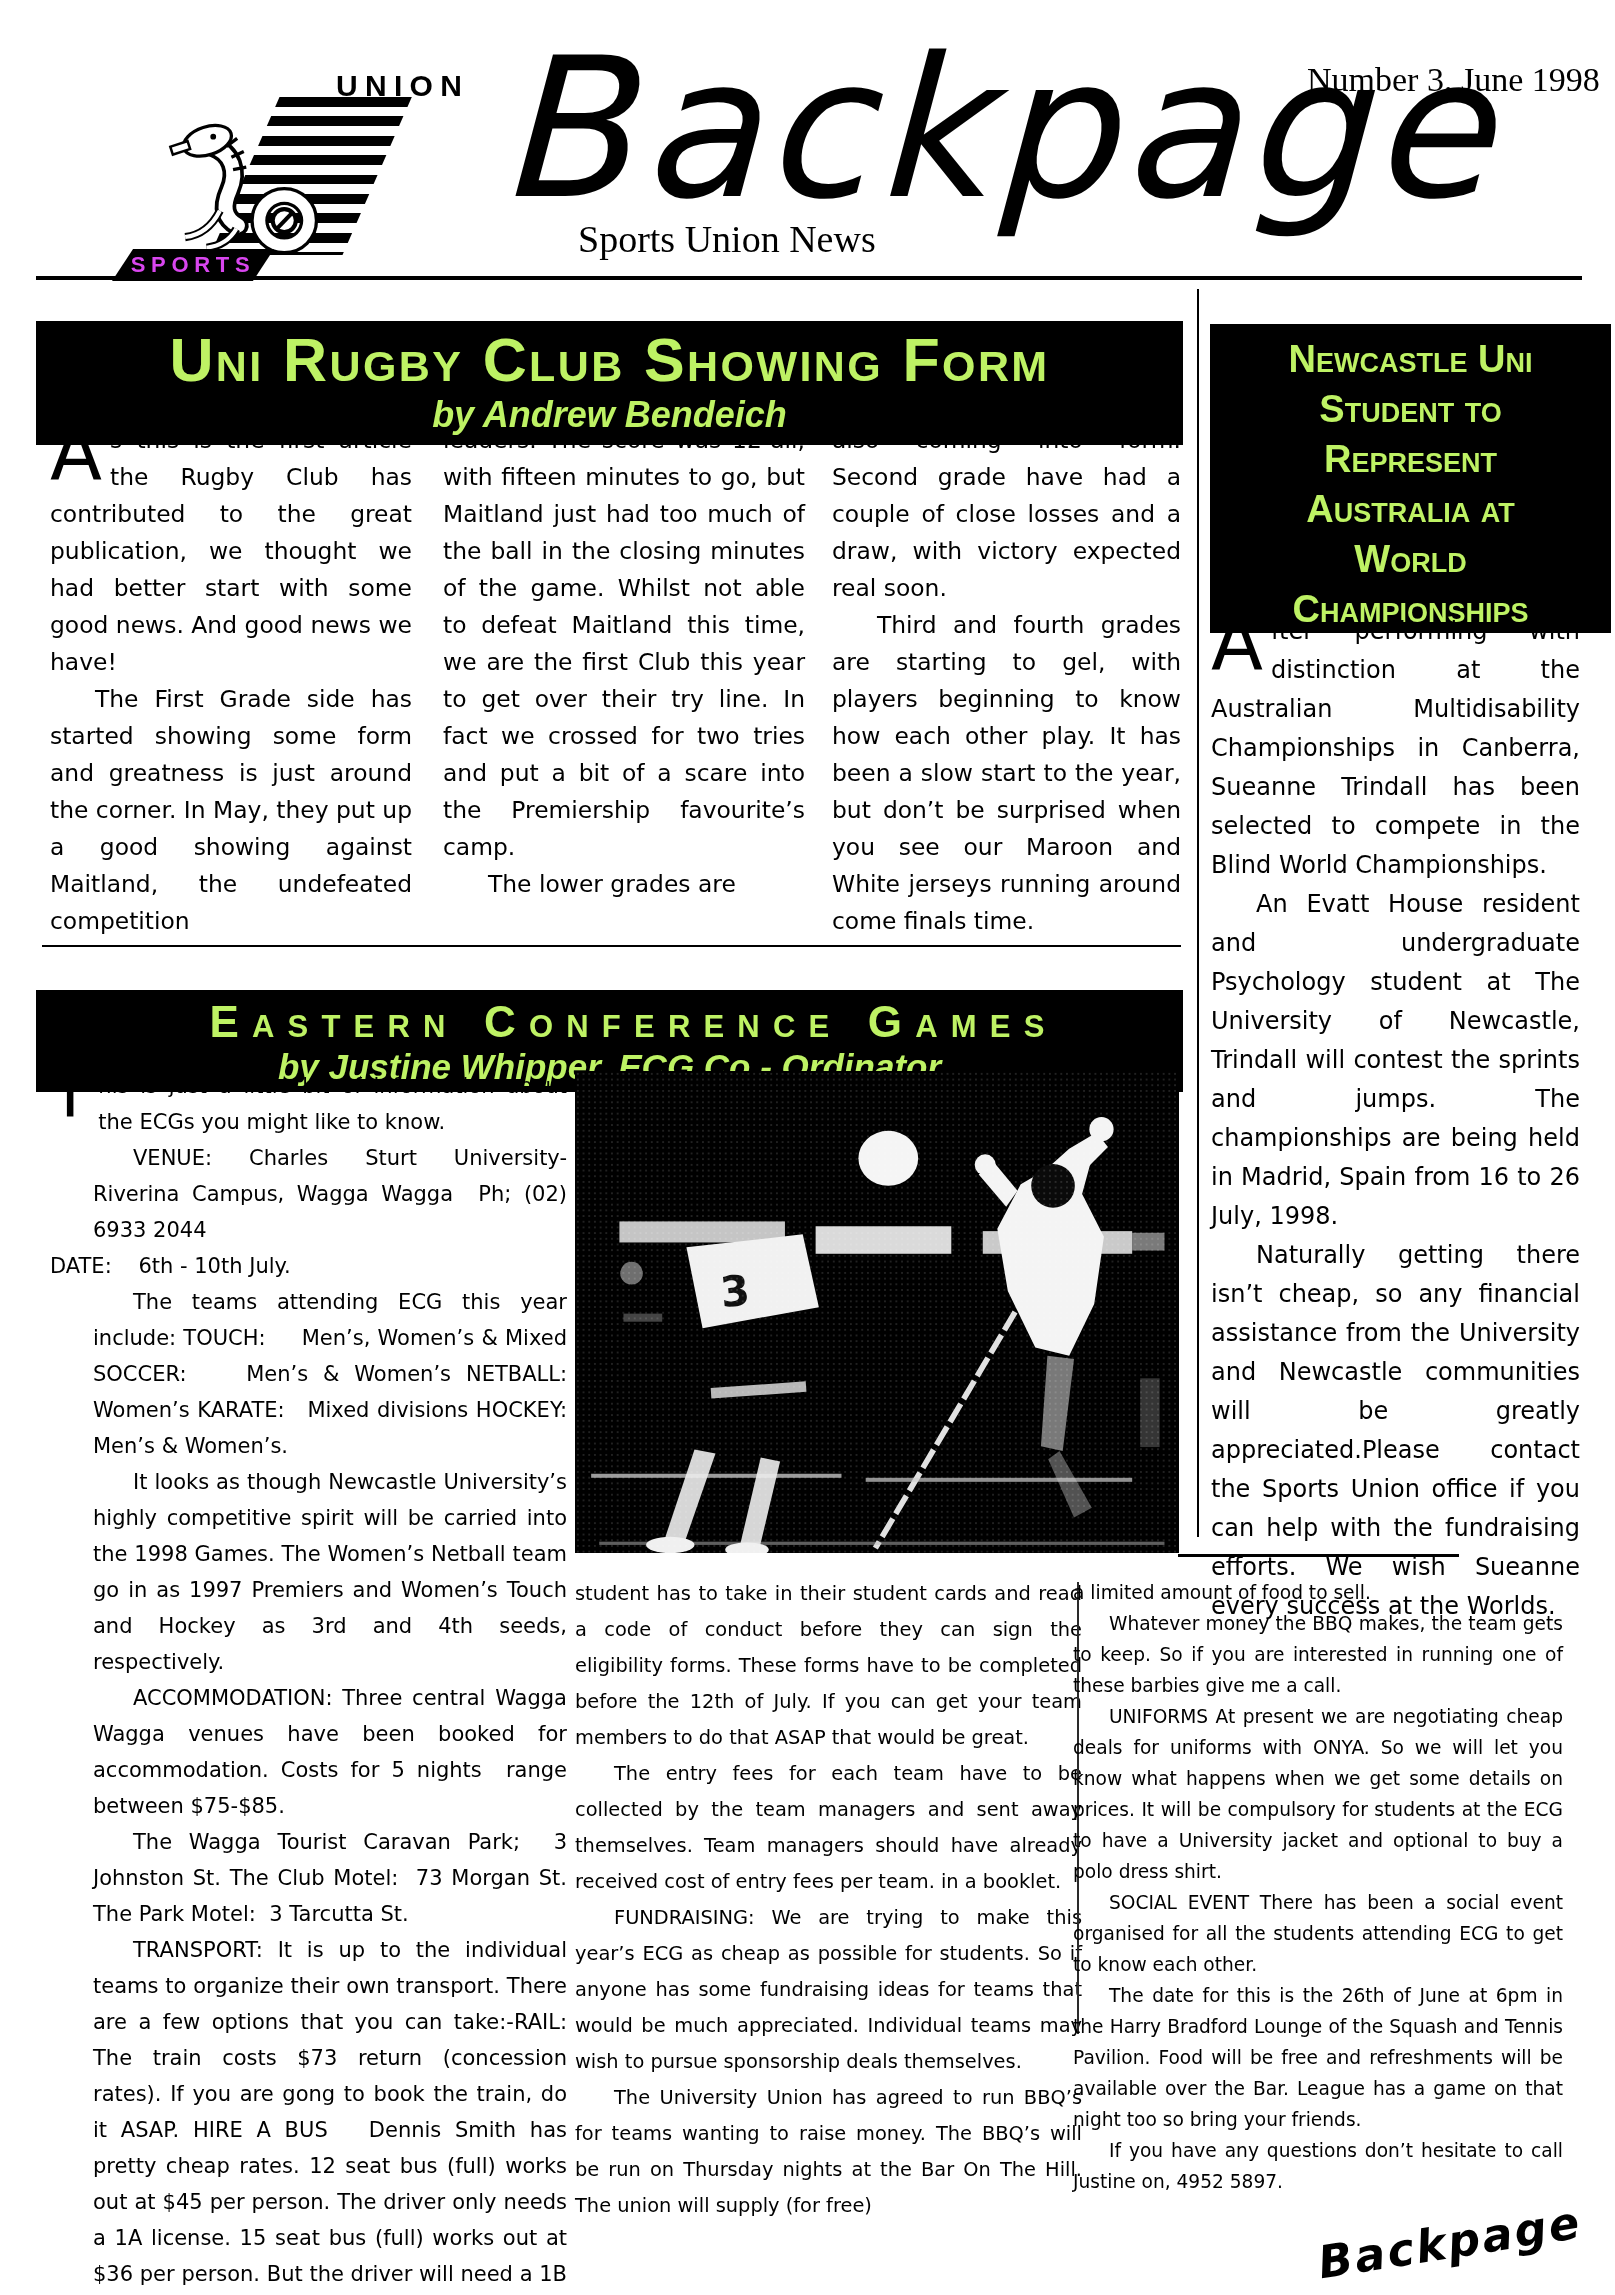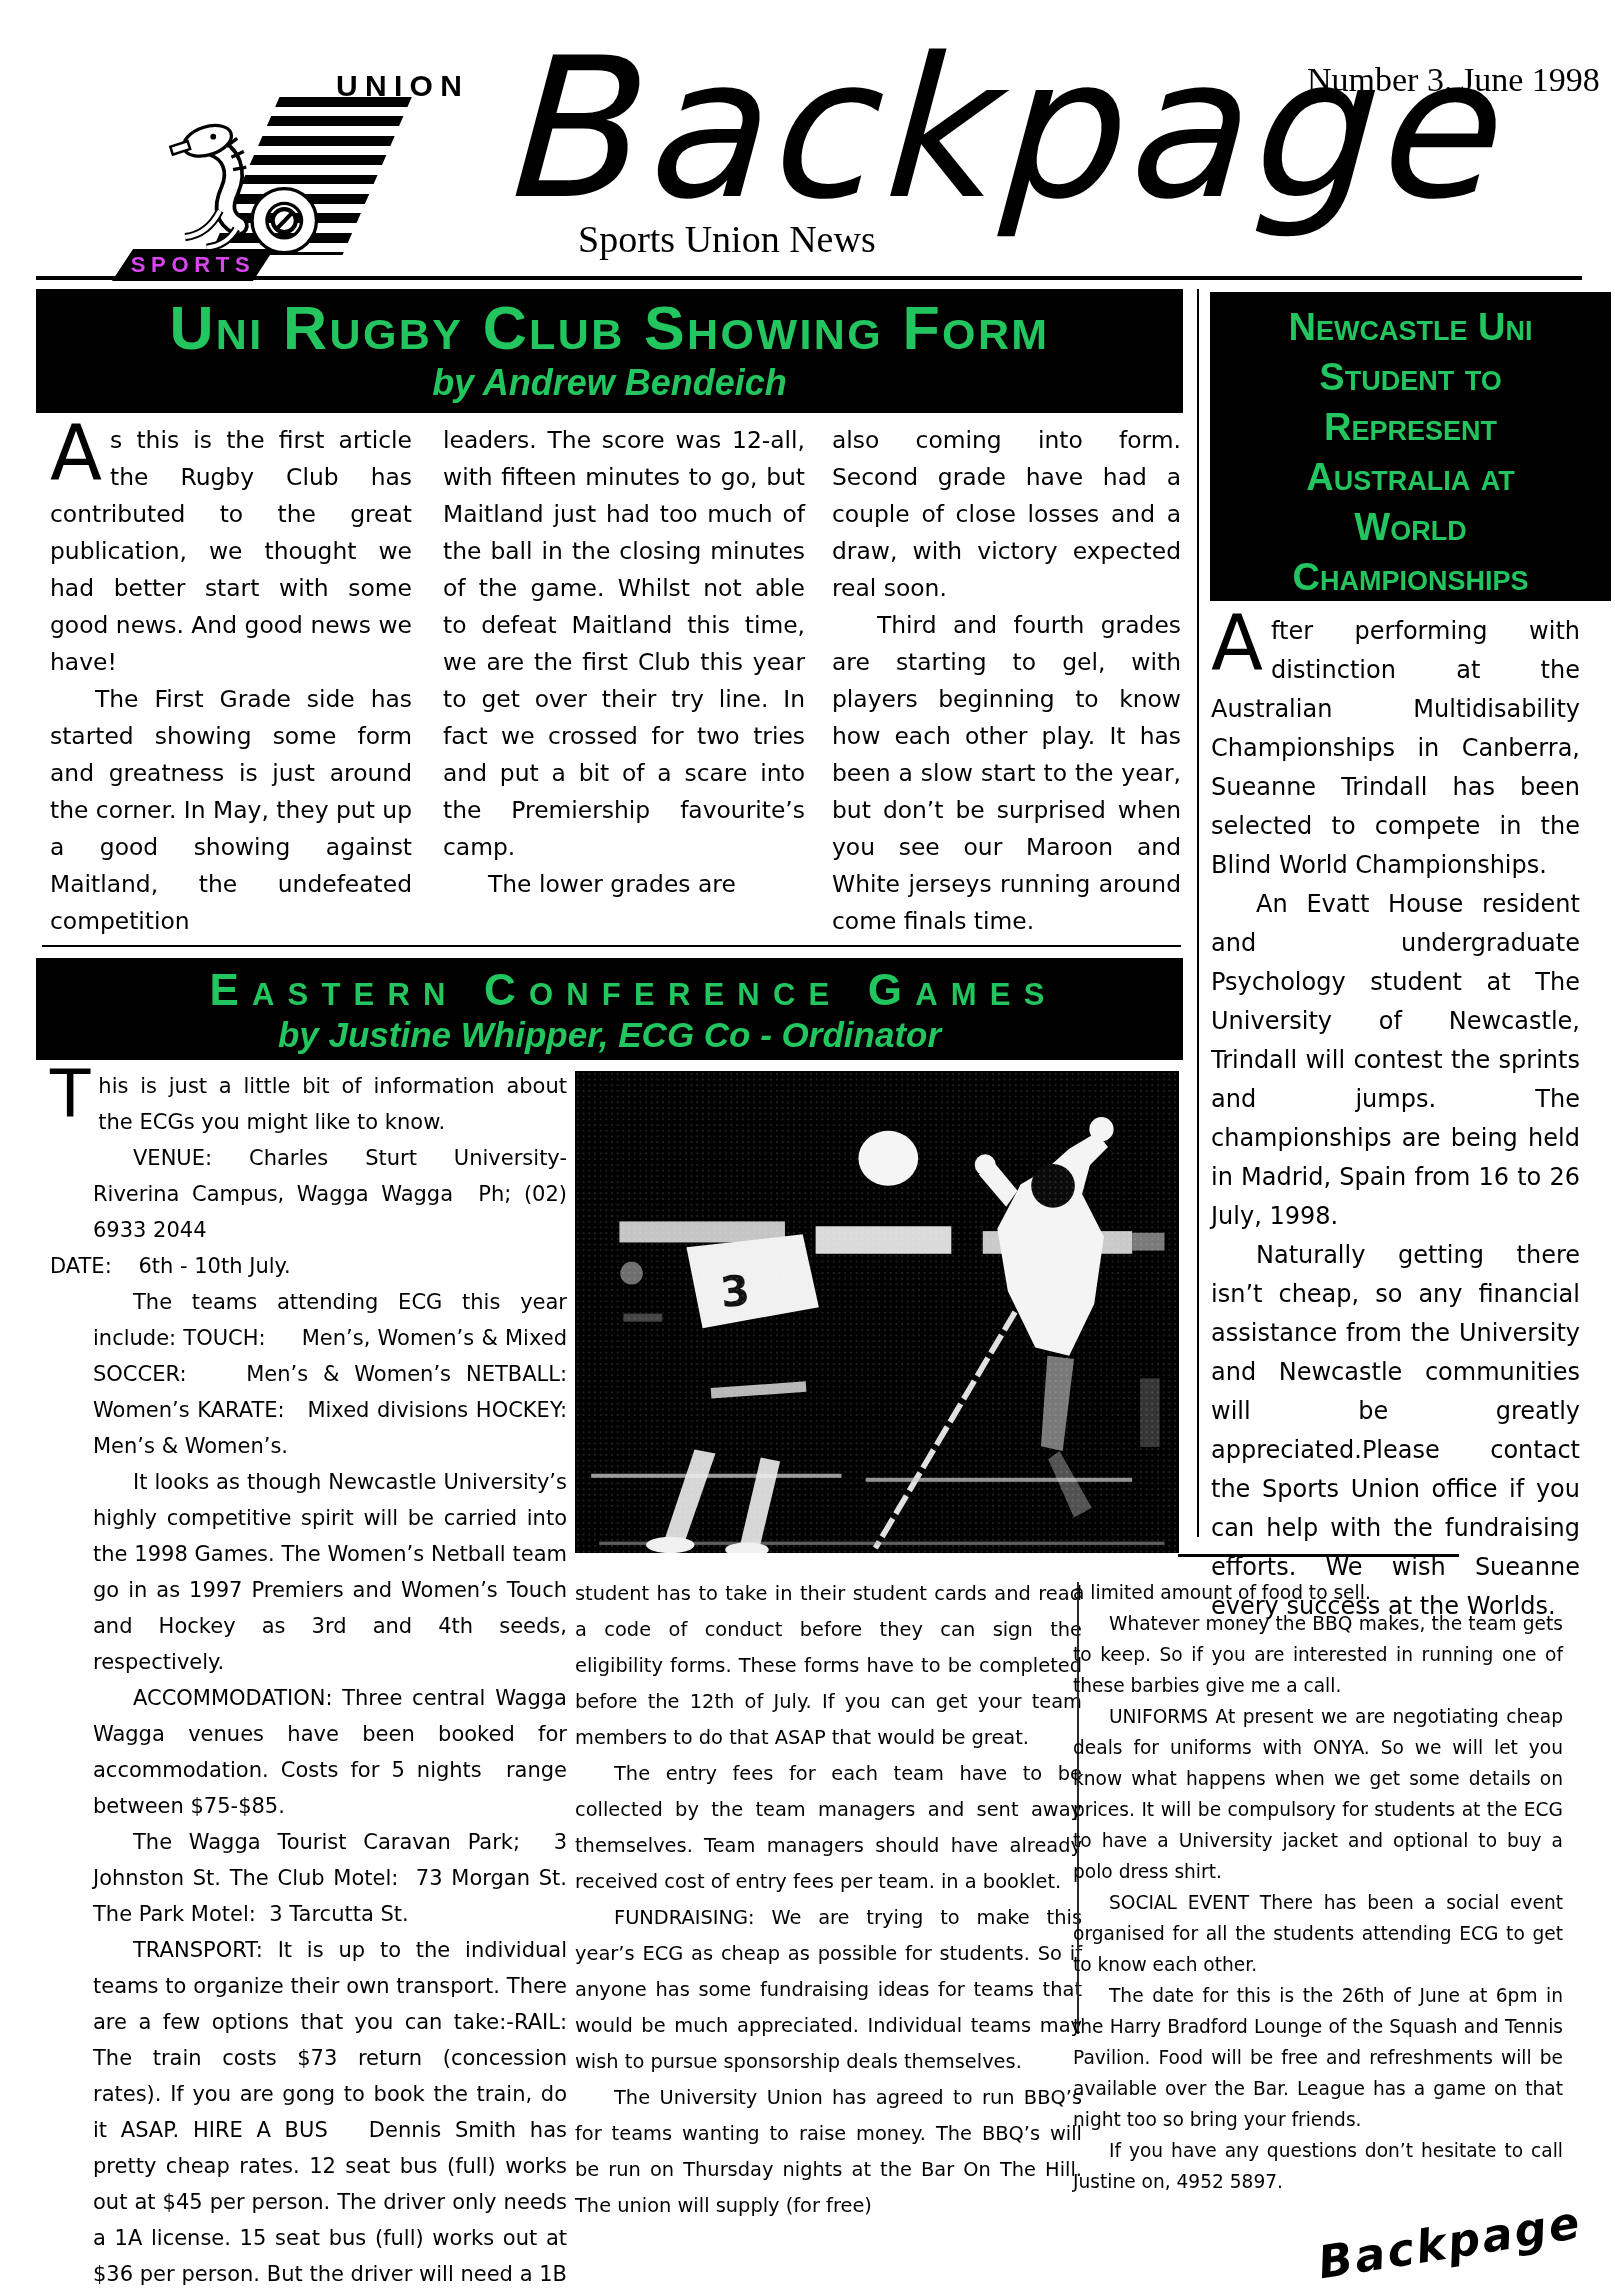--- a/index.html
+++ b/index.html
@@ -31,21 +31,21 @@
   }
   #seahorse { left:162px; top:112px; width:190px; height:144px; }
   #logo-sports {
     left:112px; top:249px; width:162px; height:32px; background:#000;
     clip-path:polygon(13% 0,100% 0,87% 100%,0 100%);
     display:flex; align-items:center; justify-content:center;
     color:#d946ef; font-family:"Liberation Sans", sans-serif; font-weight:bold; font-size:22px; letter-spacing:5.7px;
   }
 
   
-  .banner { background:#000; color:#22c55e; text-align:center; }
+  .banner { background:#000; color:#bef264; text-align:center;margin-top:32px; }
   #rugby-banner { left:36px; top:289px; width:1147px; height:124px; padding-top:4.8px; }
   #rugby-headline {
     font-family:"Liberation Sans", sans-serif; font-weight:bold; font-variant:small-caps;
     font-size:61px; letter-spacing:2.4px; line-height:68px;
   }
   .byline { font-family:"Liberation Sans", sans-serif; font-style:italic; font-weight:bold; }
   #rugby-byline { font-size:36px; line-height:42px; }
 
   #ecg-top-rule { left:42px; top:945px; width:1139px; height:2.4px; }
   #ecg-banner { left:36px; top:958px; width:1147px; height:102px; padding-top:6.5px; }

